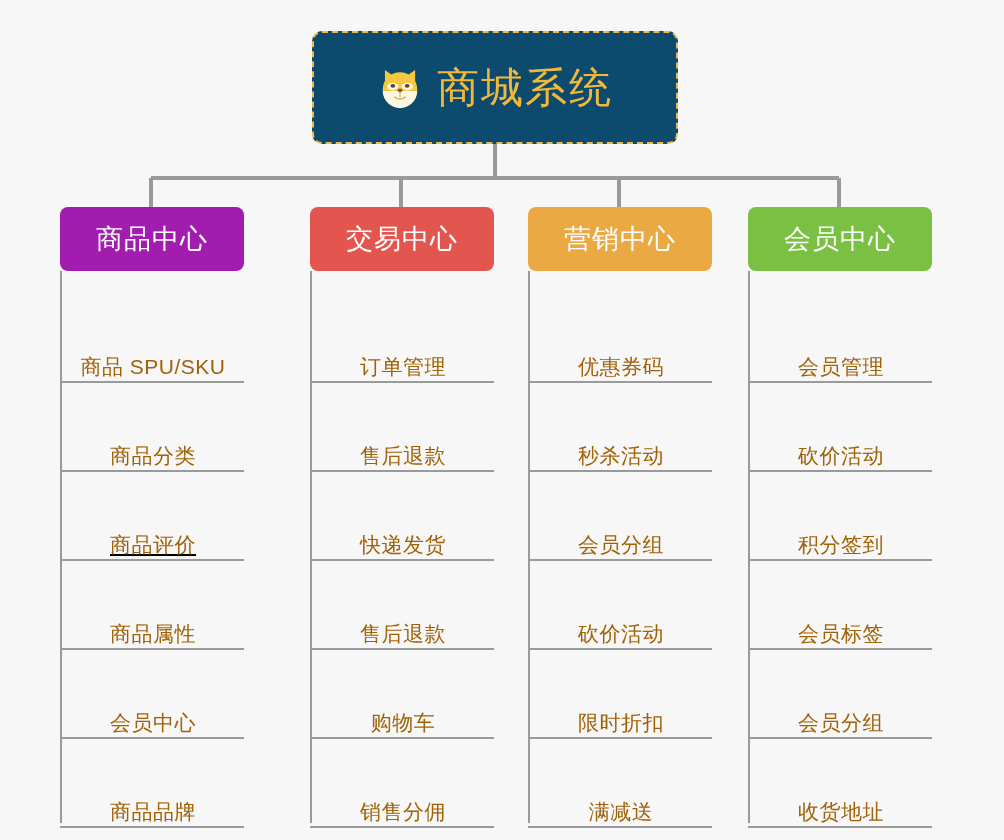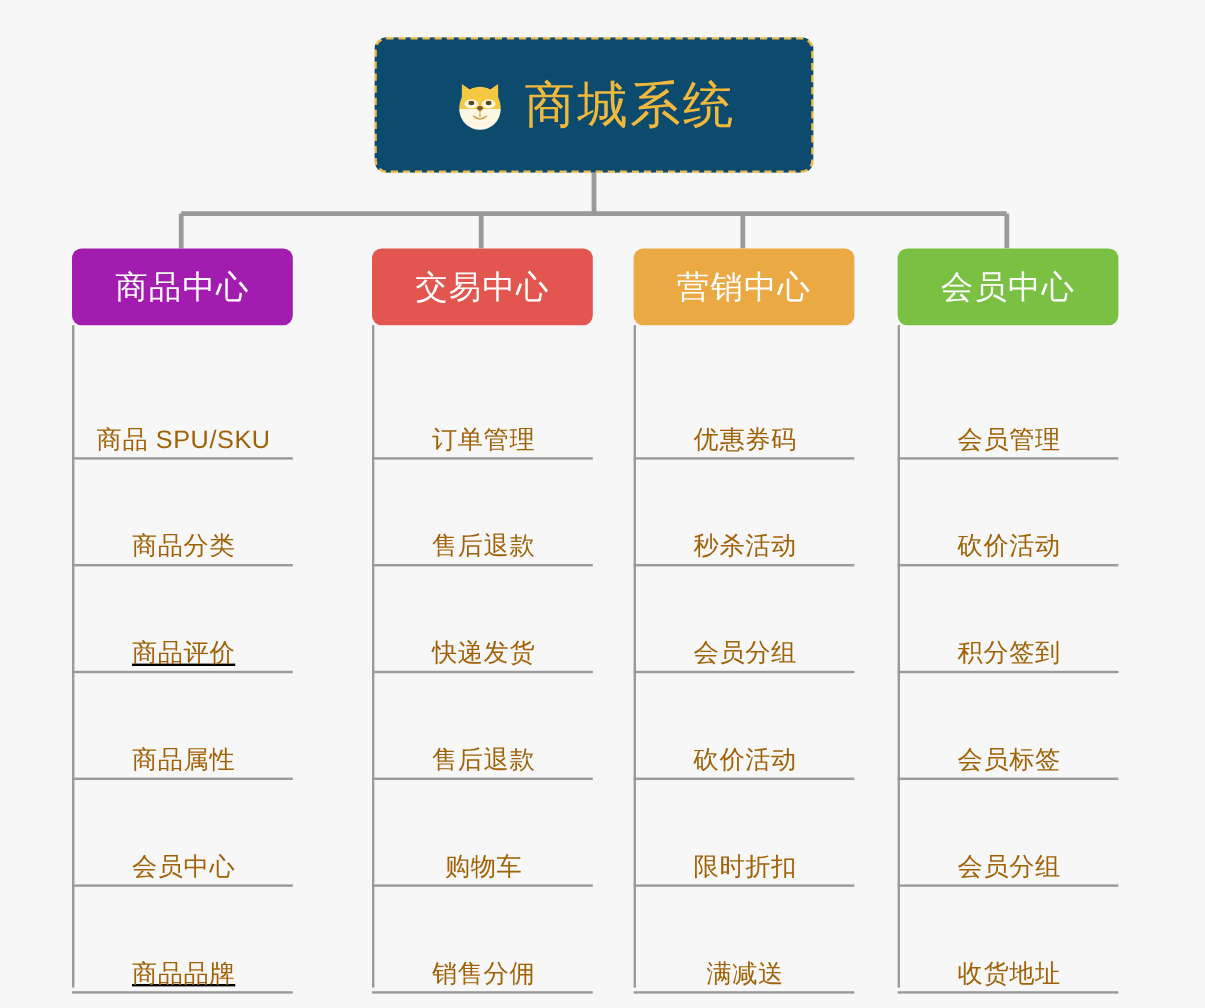--- a/index.html
+++ b/index.html
@@ -176,21 +176,21 @@
         </div>
       <div class="leaf" style="border-bottom-color: rgb(154, 154, 154); text-decoration: underline;">
           <span class="leaf-label">商品评价</span>
         </div>
       <div class="leaf" style="border-bottom-color: rgb(154, 154, 154);">
           <span class="leaf-label">商品属性</span>
         </div>
       <div class="leaf" style="border-bottom-color: rgb(154, 154, 154);">
           <span class="leaf-label">会员中心</span>
         </div>
-      <div class="leaf" style="border-bottom-color: rgb(154, 154, 154); text-decoration: underline;">
+      <div class="leaf" style="border-bottom-color: rgb(154, 154, 154);">
           <span class="leaf-label">商品品牌</span>
         </div>
     </div>
   </div>
 
   <div class="column col-1">
     <div class="col-header" style="background: rgb(226, 86, 79);">交易中心</div>
     <div class="col-items">
       <div class="spine" style="background: rgb(154, 154, 154);"></div>
       <div class="leaf" style="border-bottom-color: rgb(154, 154, 154);">

